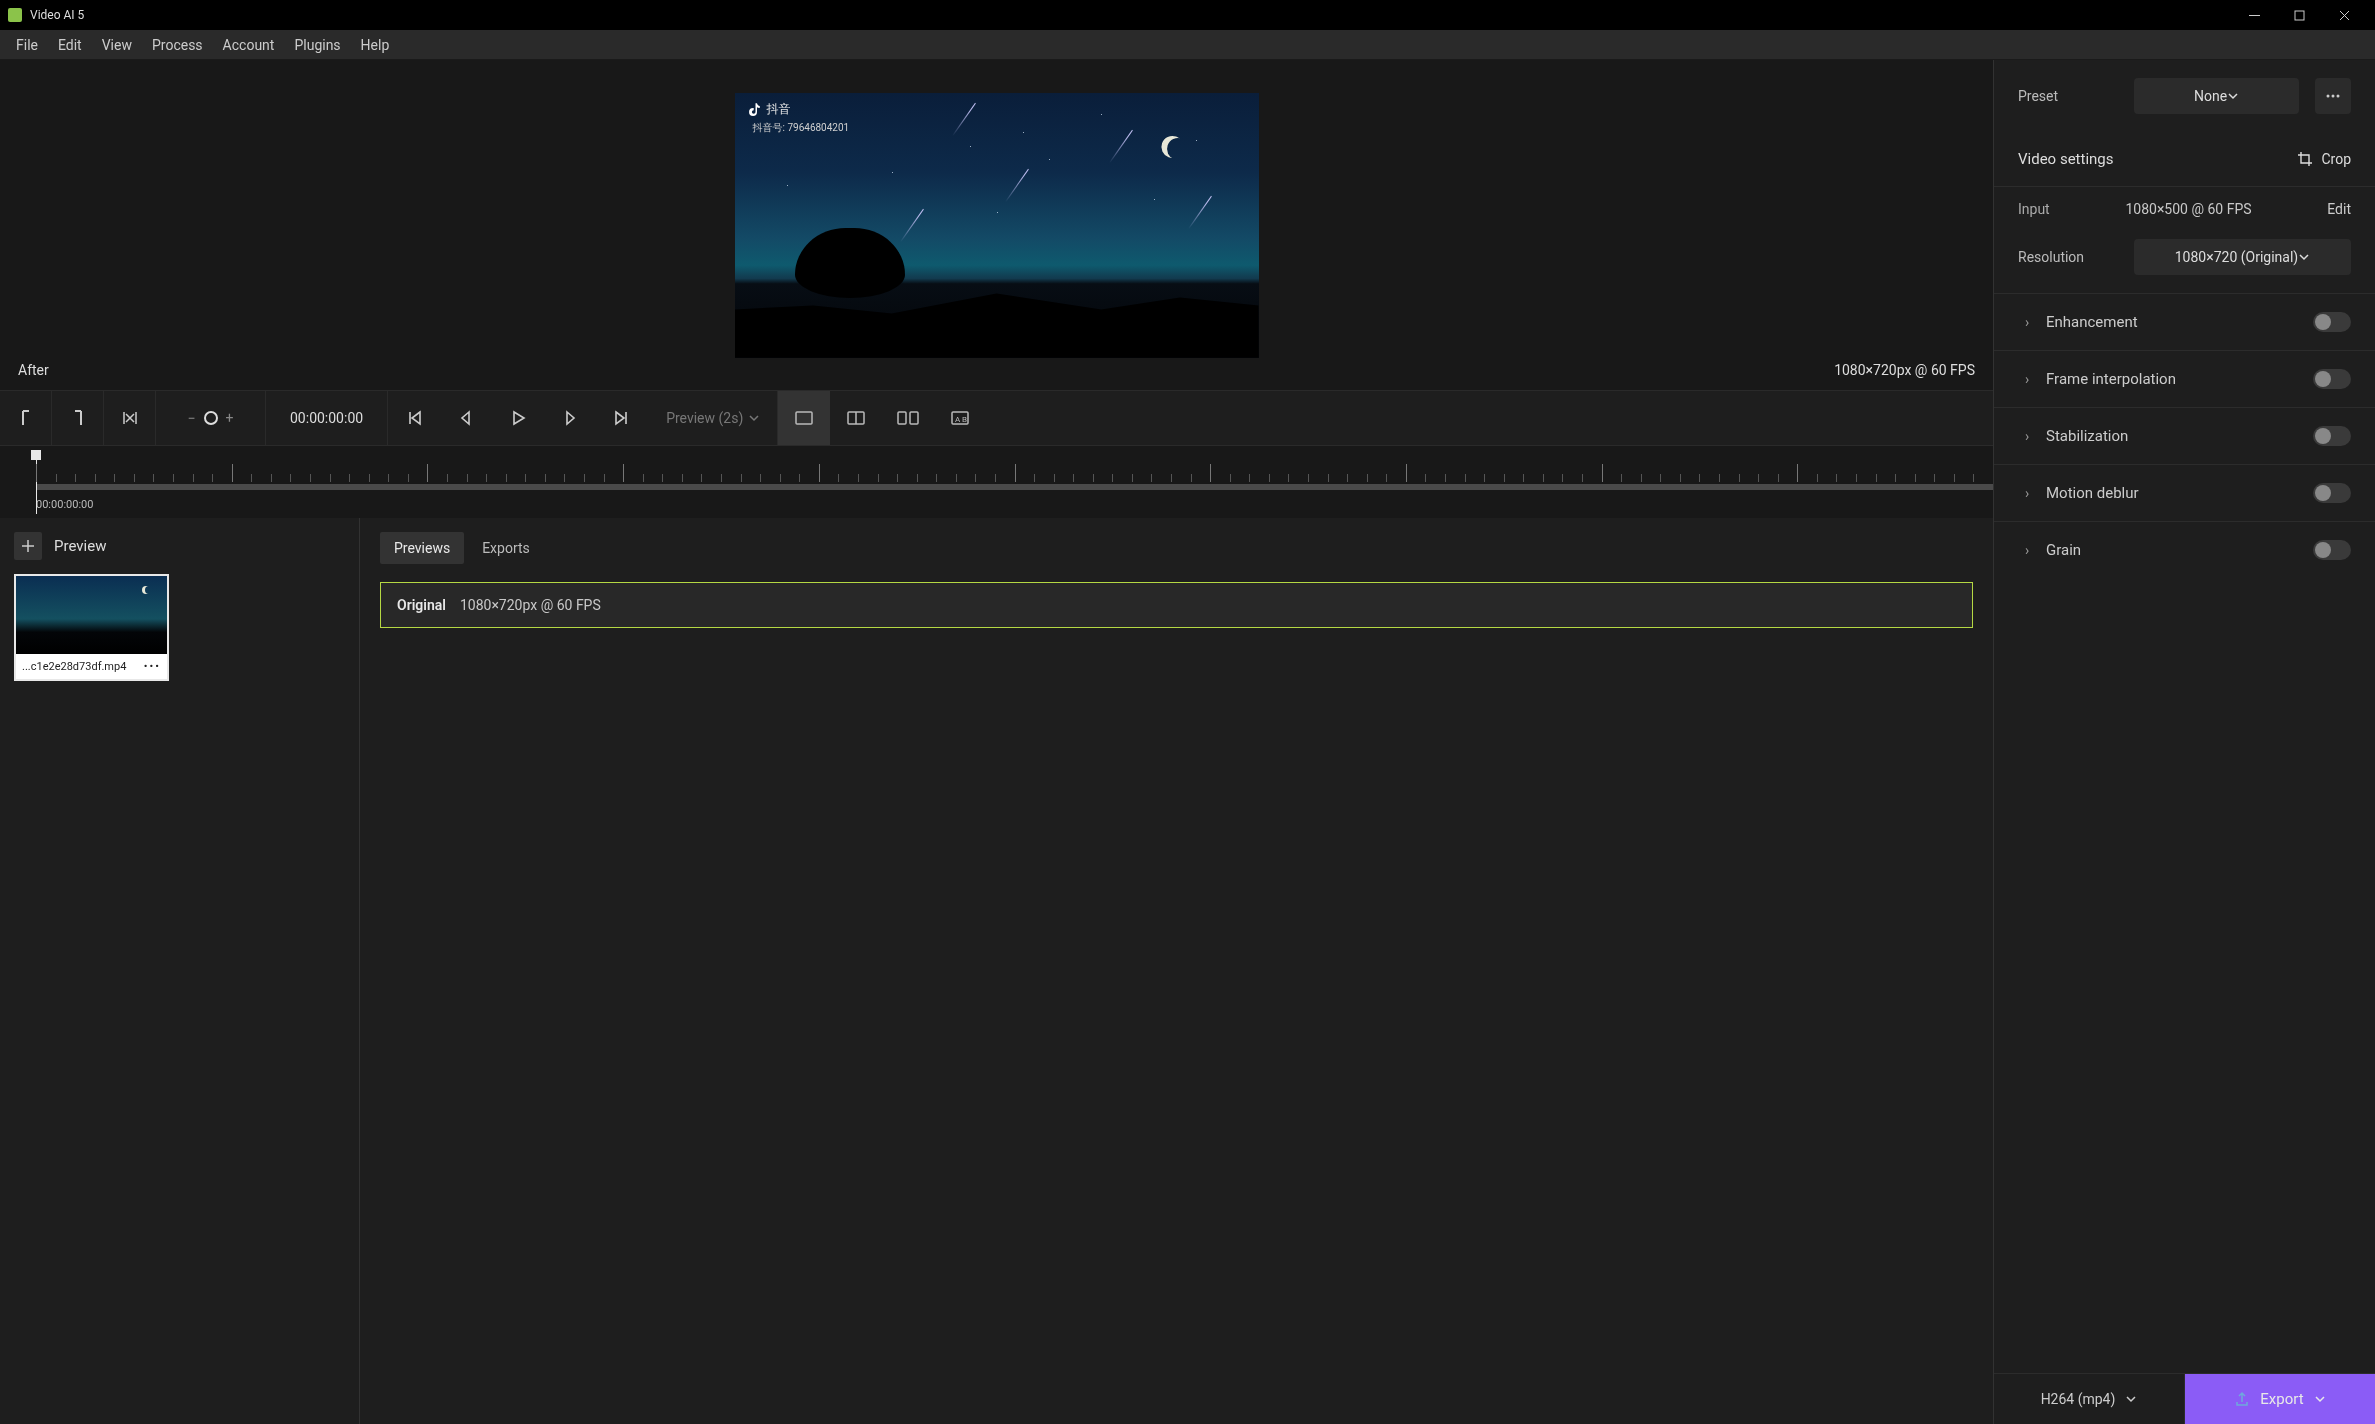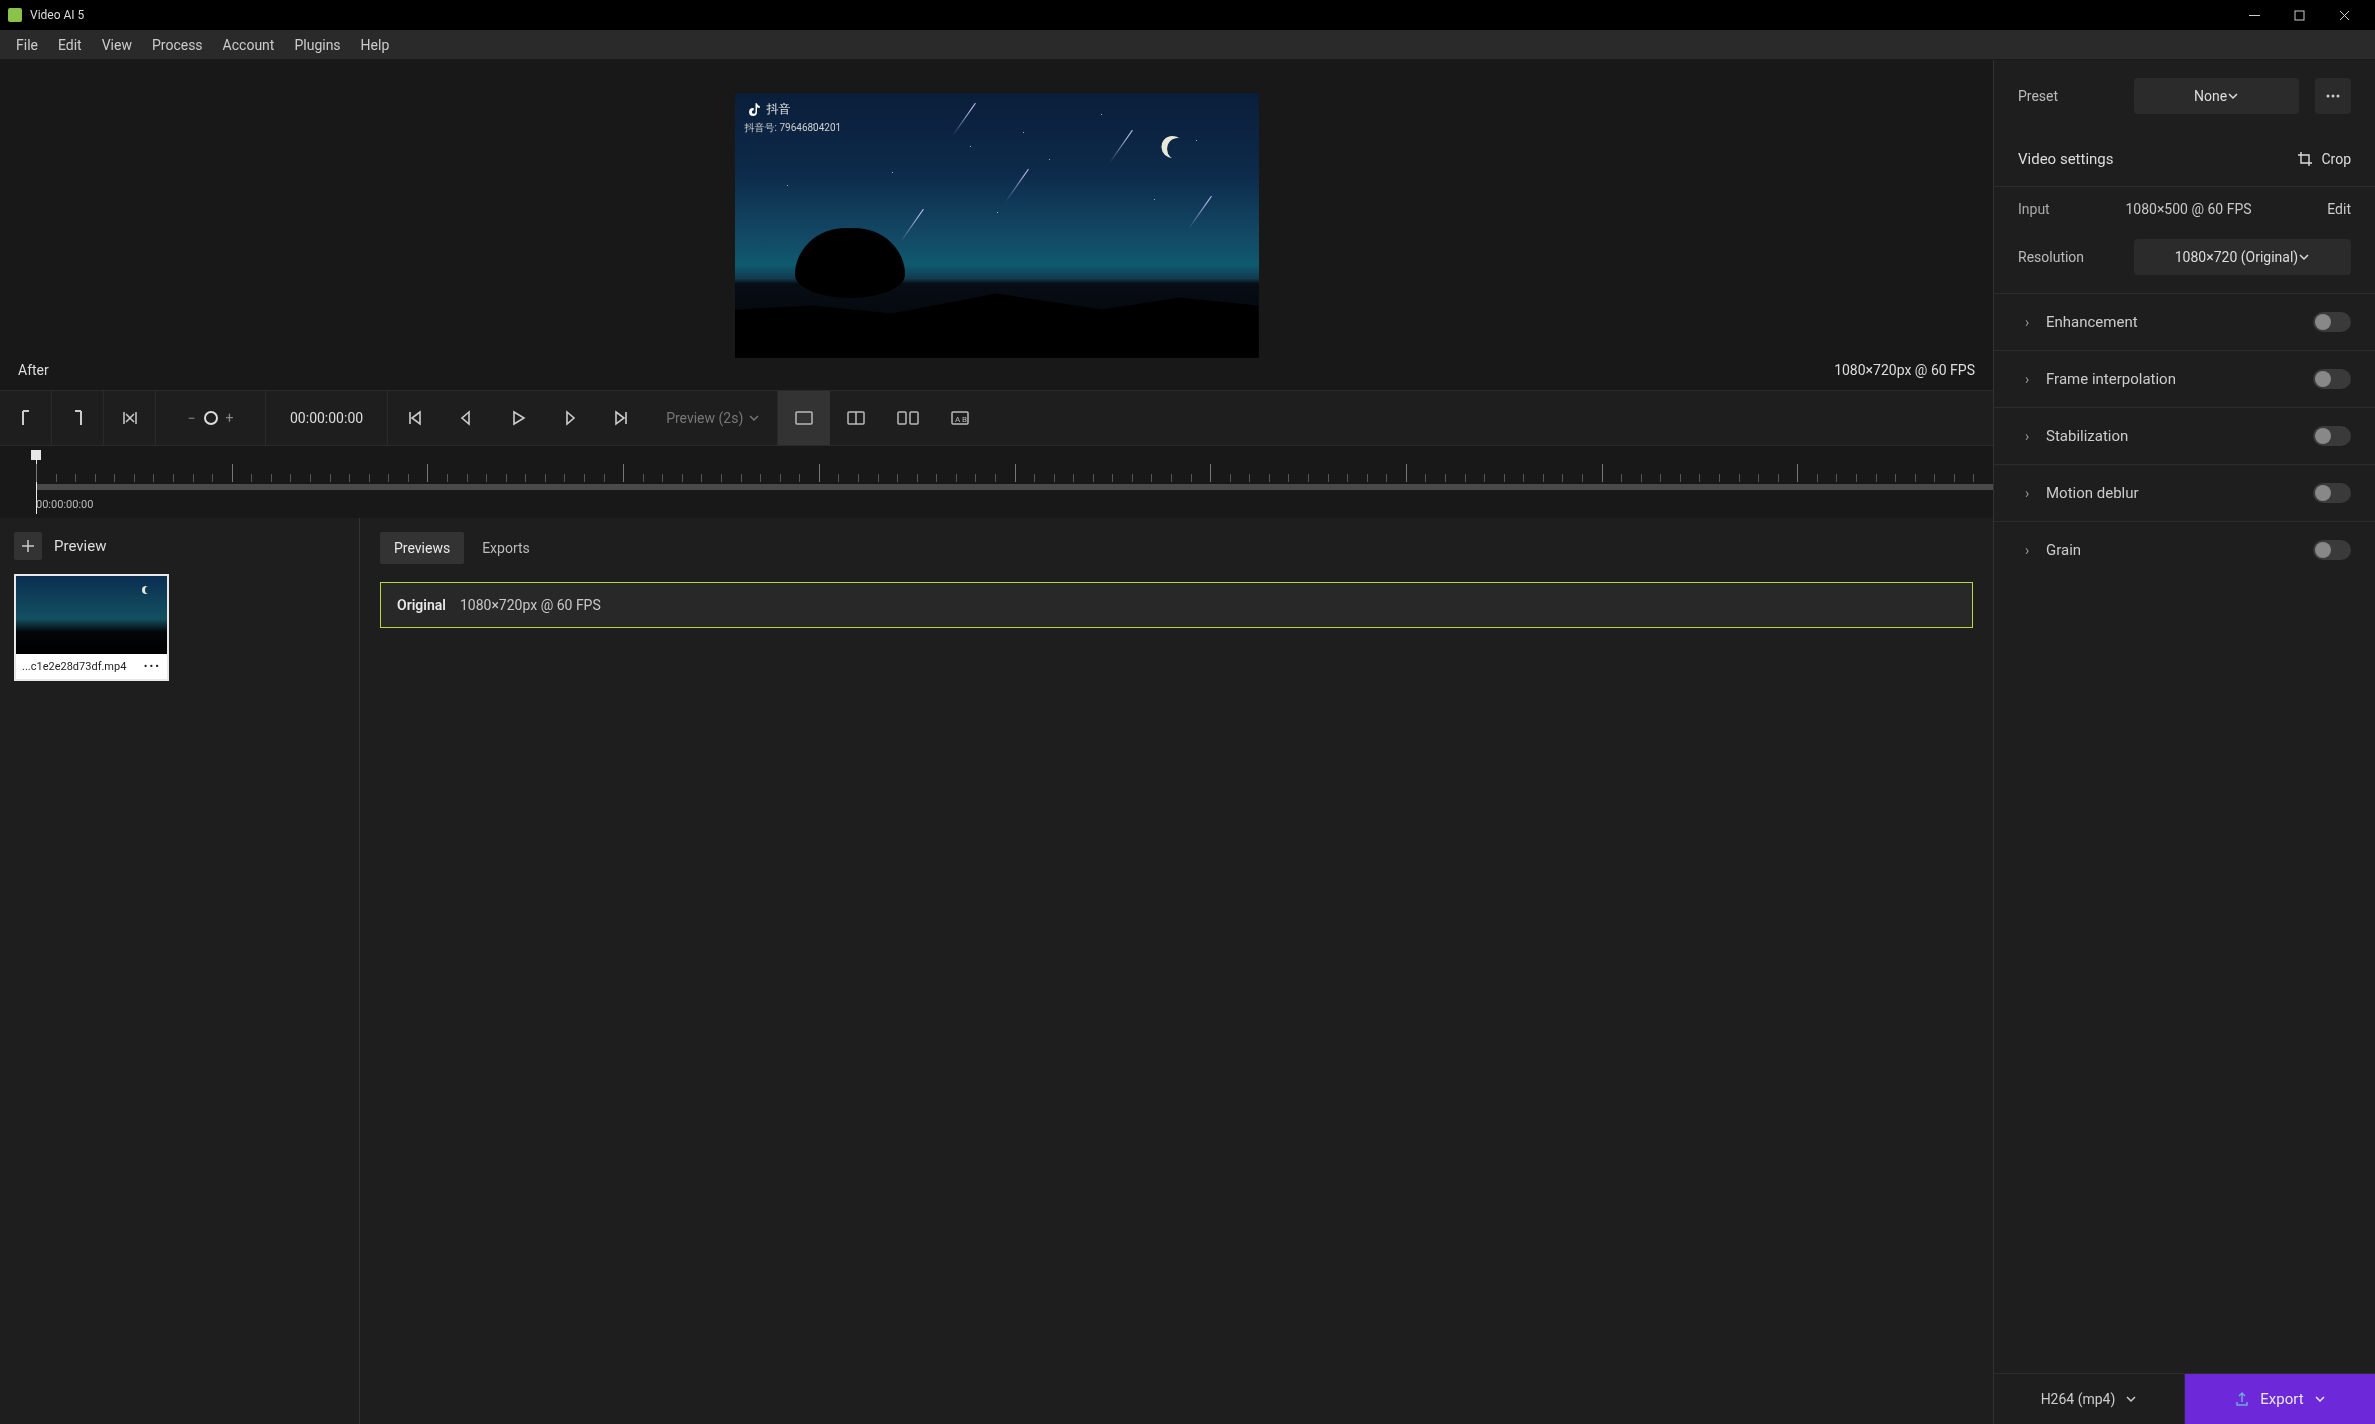--- a/index.html
+++ b/index.html
@@ -27,21 +27,21 @@
 .video-frame { width: 524px; height: 265px; background: linear-gradient(180deg,#0a1e3a 0%,#0d2a4a 30%,#134a66 55%,#0e5a6e 65%,#123a4e 70%,#070d14 72%,#030508 100%); position: relative; overflow: hidden; }
 .moon { position: absolute; right: 70px; top: 45px; width: 22px; height: 22px; border-radius: 50%; box-shadow: -6px 0 0 0 #e8e8d8; transform: rotate(20deg); }
 .star { position: absolute; background: #cde; width: 1px; height: 1px; border-radius: 50%; }
 .star.s1{top:12%;left:15%}.star.s2{top:20%;left:45%}.star.s3{top:8%;left:70%}.star.s4{top:30%;left:30%}.star.s5{top:25%;left:60%}.star.s6{top:40%;left:80%}.star.s7{top:18%;left:88%}.star.s8{top:35%;left:10%}.star.s9{top:45%;left:50%}.star.s10{top:15%;left:55%}
 .streak{position:absolute;width:40px;height:1px;background:linear-gradient(90deg,transparent,#bbe 80%);transform:rotate(-55deg);}
 .streak.a{top:20%;left:70%}.streak.b{top:35%;left:50%}.streak.c{top:45%;left:85%}.streak.d{top:10%;left:40%}.streak.e{top:50%;left:30%}
 .tree { position:absolute; left:60px; bottom:60px; width:110px; height:70px; background:#000; border-radius:55% 55% 60% 60% / 80% 80% 40% 40%; }
 .hill { position:absolute; bottom:0; left:0; right:0; height:80px; background:#000; clip-path: polygon(0 40%,15% 35%,30% 45%,50% 20%,70% 40%,85% 25%,100% 35%,100% 100%,0 100%); }
 .wm { position:absolute; top:8px; left:10px; color:#e8e8e8; font-size:12px; display:flex; align-items:center; gap:4px; }
 .wm svg{width:18px;height:18px;}
-.wm2 { position:absolute; top:28px; left:10px; color:#d0d0d0; font-size:10px; }
+.wm2 { position:absolute; top:28px; left:18px; color:#d0d0d0; font-size:10px; }
 .preview-footer { position:absolute; bottom:0; left:0; right:0; padding: 10px 18px 12px 18px; display:flex; justify-content:space-between; font-size:14px; color:#ddd; }
 
 
 .transport { height: 56px; background: #1e1e1e; display:flex; align-items:center; border-top:1px solid #2a2a2a; border-bottom:1px solid #2a2a2a; }
 .t-seg { height:100%; display:flex; align-items:center; justify-content:center; border-right:1px solid #2a2a2a; }
 .t-btn { width:52px; height:100%; display:flex; align-items:center; justify-content:center; color:#ccc; }
 .zoom-seg { width:110px; display:flex; align-items:center; justify-content:center; gap:8px; padding:0 10px; border-right:1px solid #2a2a2a; height:100%; }
 .zoom-circle { width:14px; height:14px; border:2px solid #ddd; border-radius:50%; }
 .timecode { padding:0 24px; color:#ddd; font-size:14px; height:100%; display:flex; align-items:center; border-right:1px solid #2a2a2a; }
 .nav-cluster { display:flex; height:100%; }
@@ -93,21 +93,21 @@
 
 .acc { padding:18px 24px; border-top:1px solid #2c2c2c; display:flex; align-items:center; }
 .acc .chev { width:18px; display:flex; justify-content:center; color:#999; margin-right:10px; }
 .acc .acc-label { flex:1; font-size:15px; color:#ccc; }
 .toggle { width:38px; height:20px; background:#3a3a3a; border-radius:10px; position:relative; }
 .toggle::after{content:"";position:absolute;left:2px;top:2px;width:16px;height:16px;border-radius:50%;background:#888;}
 
 .right-spacer{flex:1;}
 .export-bar { display:flex; border-top:1px solid #2c2c2c; }
 .format-dd { flex:1; padding:16px 24px; display:flex; align-items:center; gap:10px; font-size:14px; color:#ccc; border-right:1px solid #2c2c2c; justify-content:center; }
-.export-btn { flex:1; padding:16px 24px; display:flex; align-items:center; justify-content:center; gap:10px; font-size:15px; color:#e8e8e8; background:#6d28d9; }
+.export-btn { flex:1; padding:16px 24px; display:flex; align-items:center; justify-content:center; gap:10px; font-size:15px; color:#e8e8e8; background:#8b5cf6; }
 
 svg{display:block;}
 </style>
 </head>
 <body>
 
 <div class="titlebar">
   <div class="app-icon"></div>
   <div class="title">Video AI 5</div>
   <div class="win-controls">

